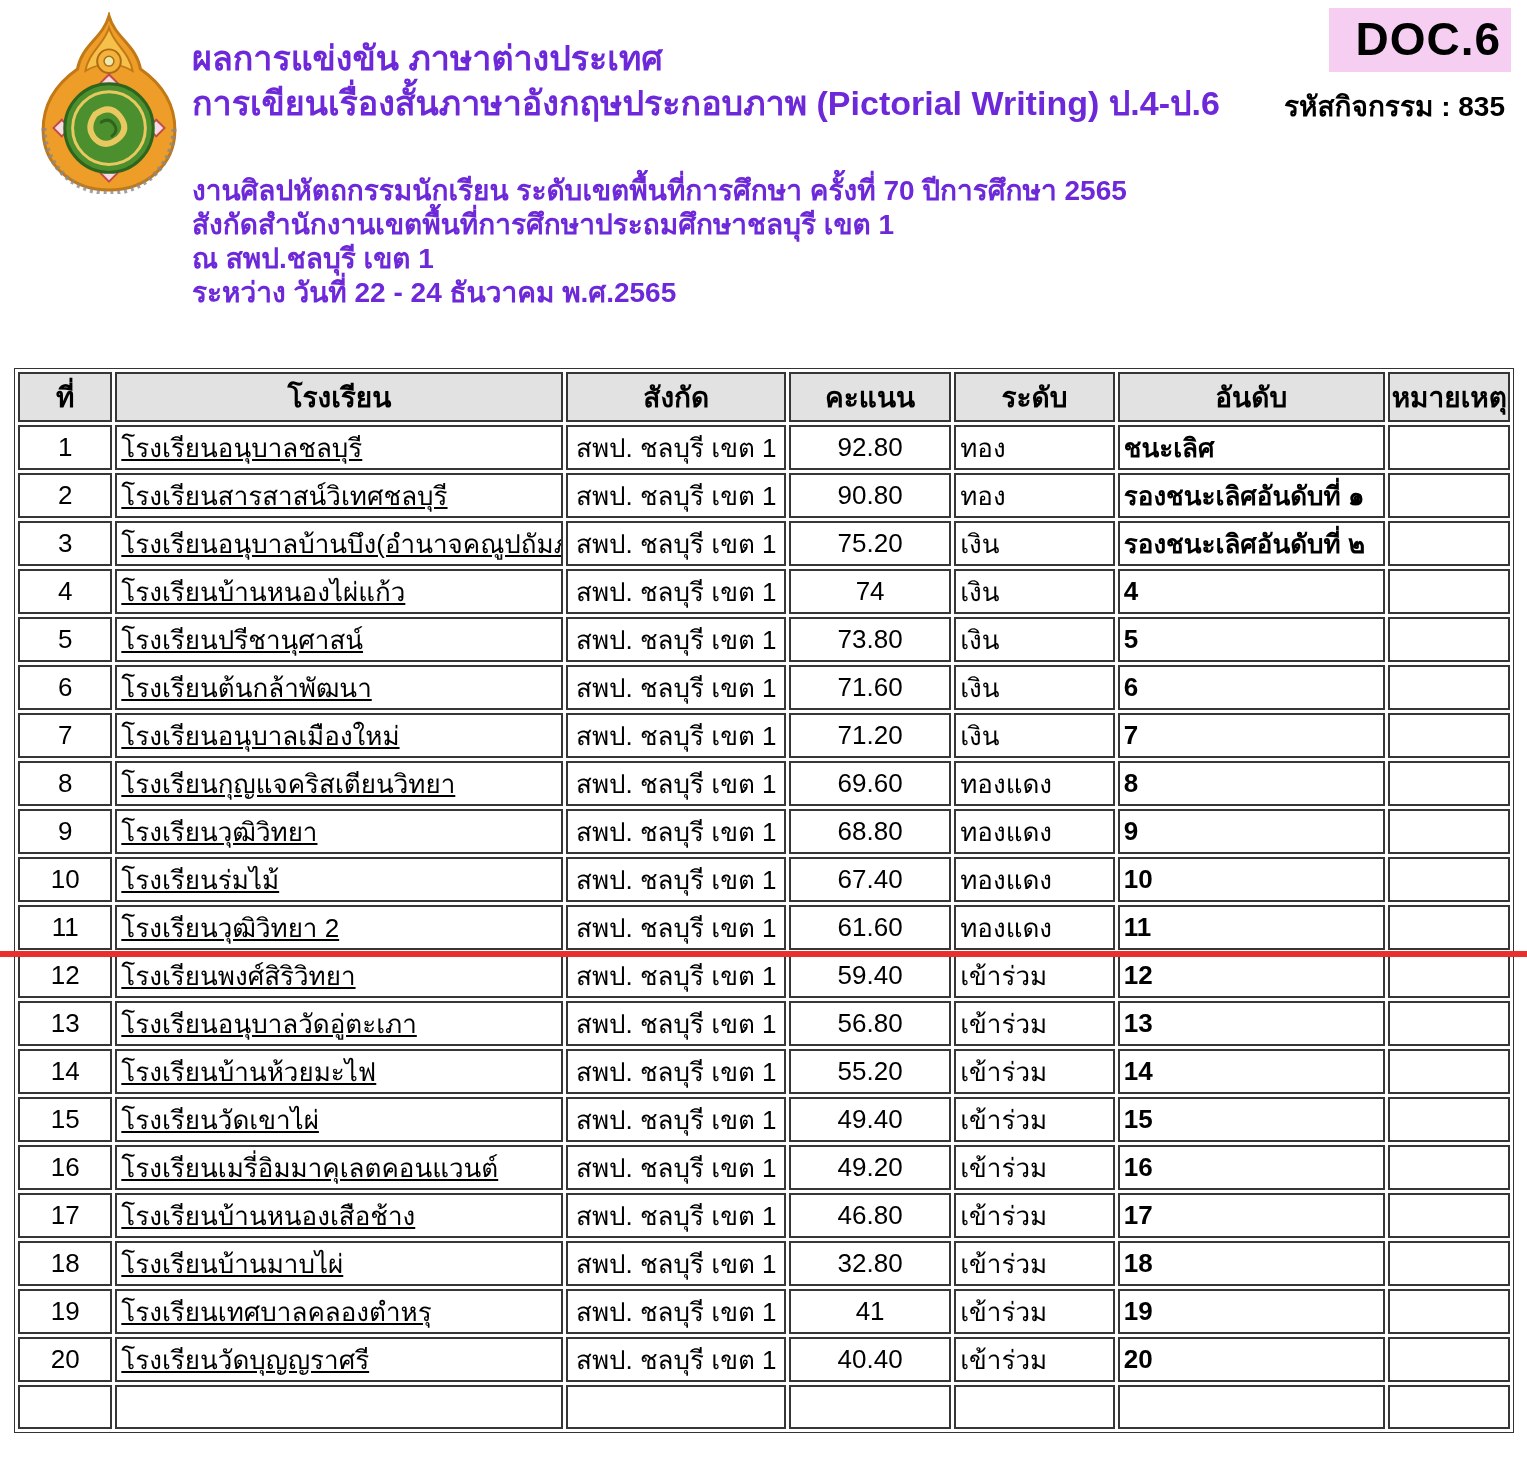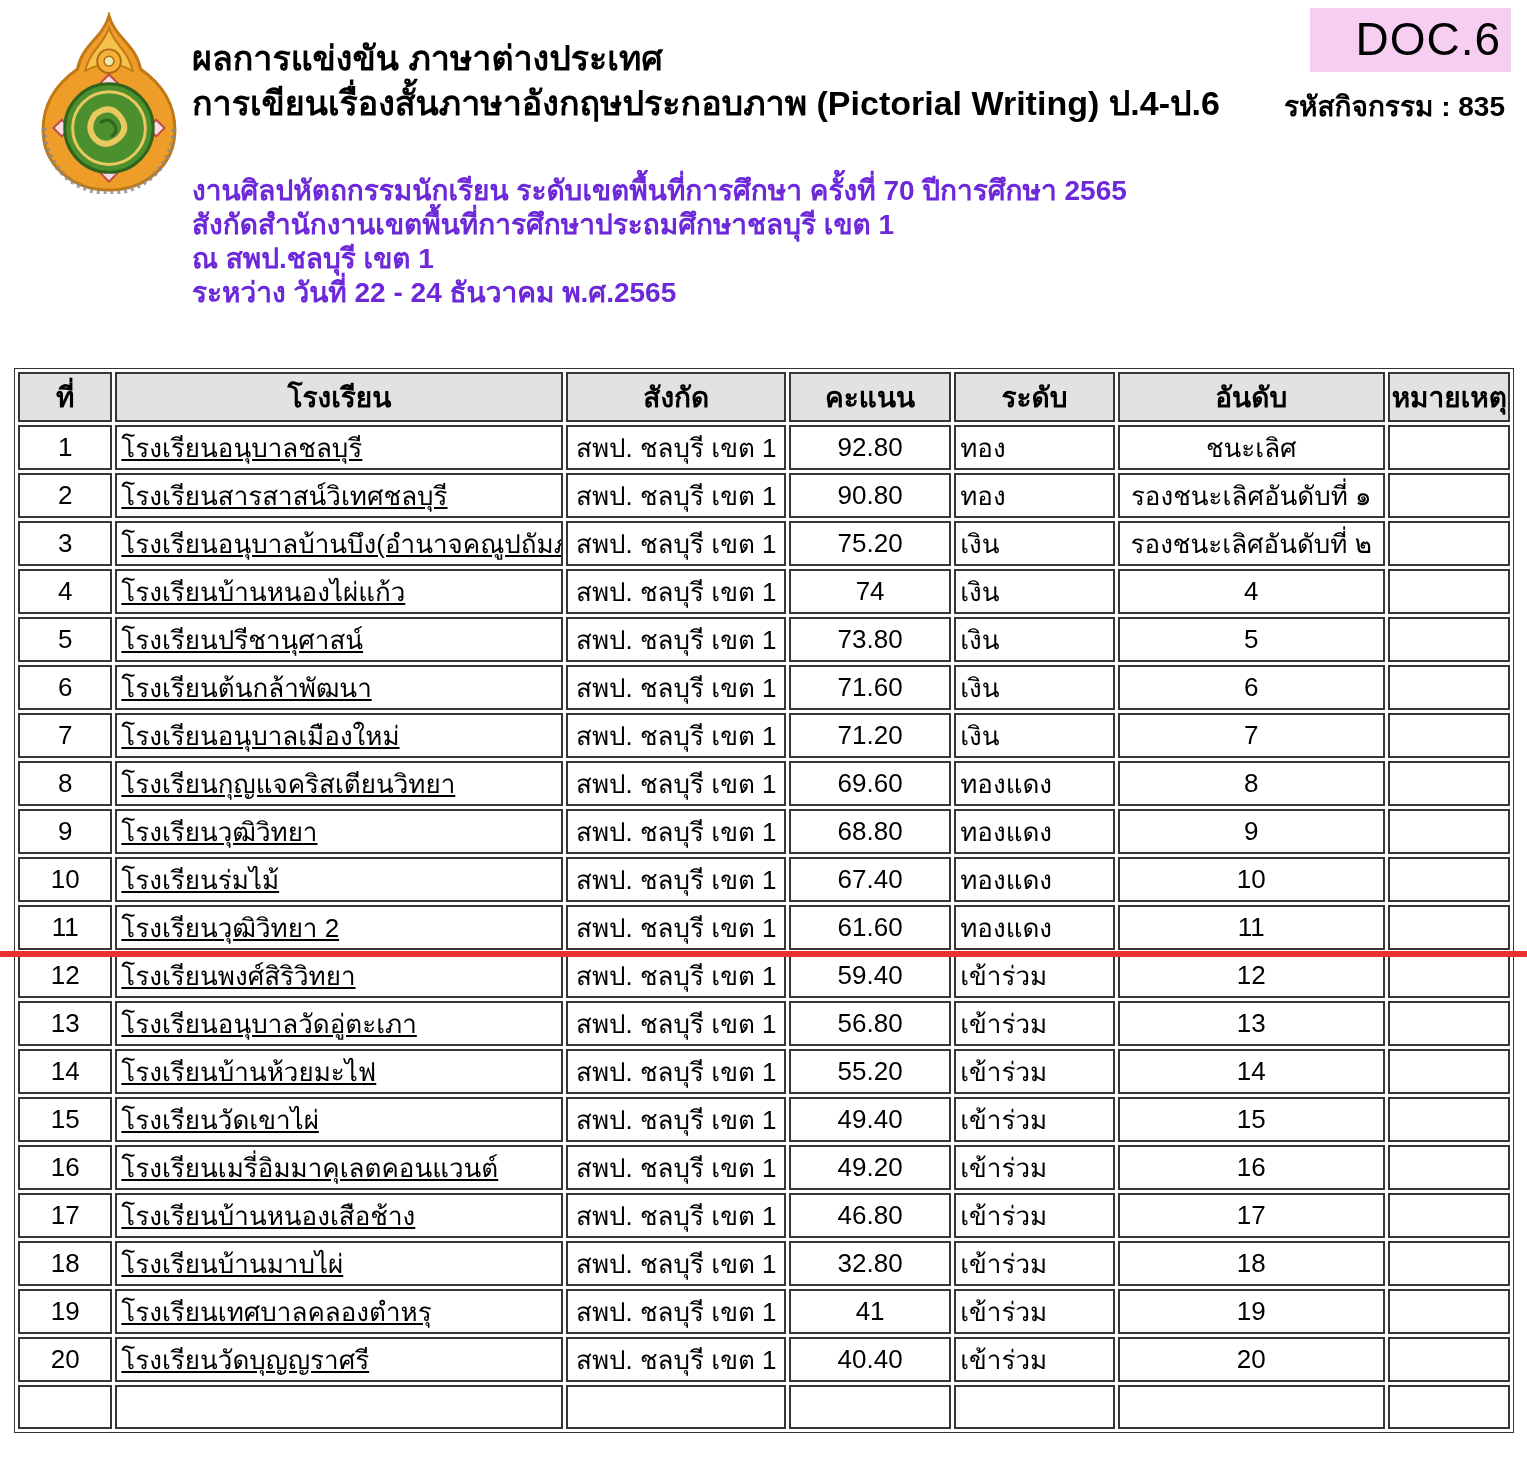--- a/index.html
+++ b/index.html
@@ -6,27 +6,27 @@
   html,body { background:#ffffff; }
   body {
     width:1527px; height:1468px; position:relative; overflow:hidden;
     font-family:"Liberation Sans", sans-serif; color:#000;
   }
   .page { position:absolute; inset:0; background:#fff; }
 
   
   .logo { position:absolute; left:30px; top:12px; width:158px; height:182px; }
   .title-block { position:absolute; left:192px; top:36px; width:1060px; }
-  .title-line { font-size:34px; font-weight:bold; color:#000000; line-height:45px; white-space:nowrap; }
+  .title-line { font-size:34px; font-weight:bold; color:#6d28d9; line-height:45px; white-space:nowrap; }
   .subtitle-block { position:absolute; left:192px; top:174px; width:1060px; }
   .subtitle-line { font-size:28px; font-weight:bold; color:#6d28d9; line-height:34px; white-space:nowrap; }
 
   .doc-badge {
-    position:absolute; right:16px; top:8px; width:201px; height:64px;
-    background:#F6CEF2; text-align:right; font-size:46px; font-weight:normal;
+    position:absolute; right:16px; top:8px; width:182px; height:64px;
+    background:#F6CEF2; text-align:right; font-size:46px; font-weight:bold;
     line-height:62px; padding-right:10px; letter-spacing:1px;
   }
   .activity-code {
     position:absolute; right:22px; top:84px; font-size:28px; font-weight:bold;
   }
 
   
   table.results {
     position:absolute; left:14px; top:368px; width:1500px;
     table-layout:fixed; border-collapse:separate; border-spacing:3px;
@@ -38,21 +38,21 @@
   }
   table.results td {
     background:#fff; border:2px solid #363636; height:44px;
     font-size:26px; padding:0 4px; overflow:hidden; white-space:nowrap;
   }
   td.col-no     { text-align:center; font-size:29px; }
   td.col-school { text-align:left; padding-left:8px;text-decoration:underline; }
   td.col-aff    { text-align:center; padding-left:9px; font-size:25px; }
   td.col-score  { text-align:center; font-size:29px; }
   td.col-level  { text-align:left; }
-  td.col-rank   { text-align:center; font-size:27px; }
+  td.col-rank   { text-align:left; font-size:27px;font-weight:bold; }
   td.col-note   { text-align:center; }
 
   .red-divider {
     position:absolute; left:0; width:1527px; height:6px;
     background:#E8302E; z-index:5; top:988px;
   }
 </style>
 </head>
 <body>
 

